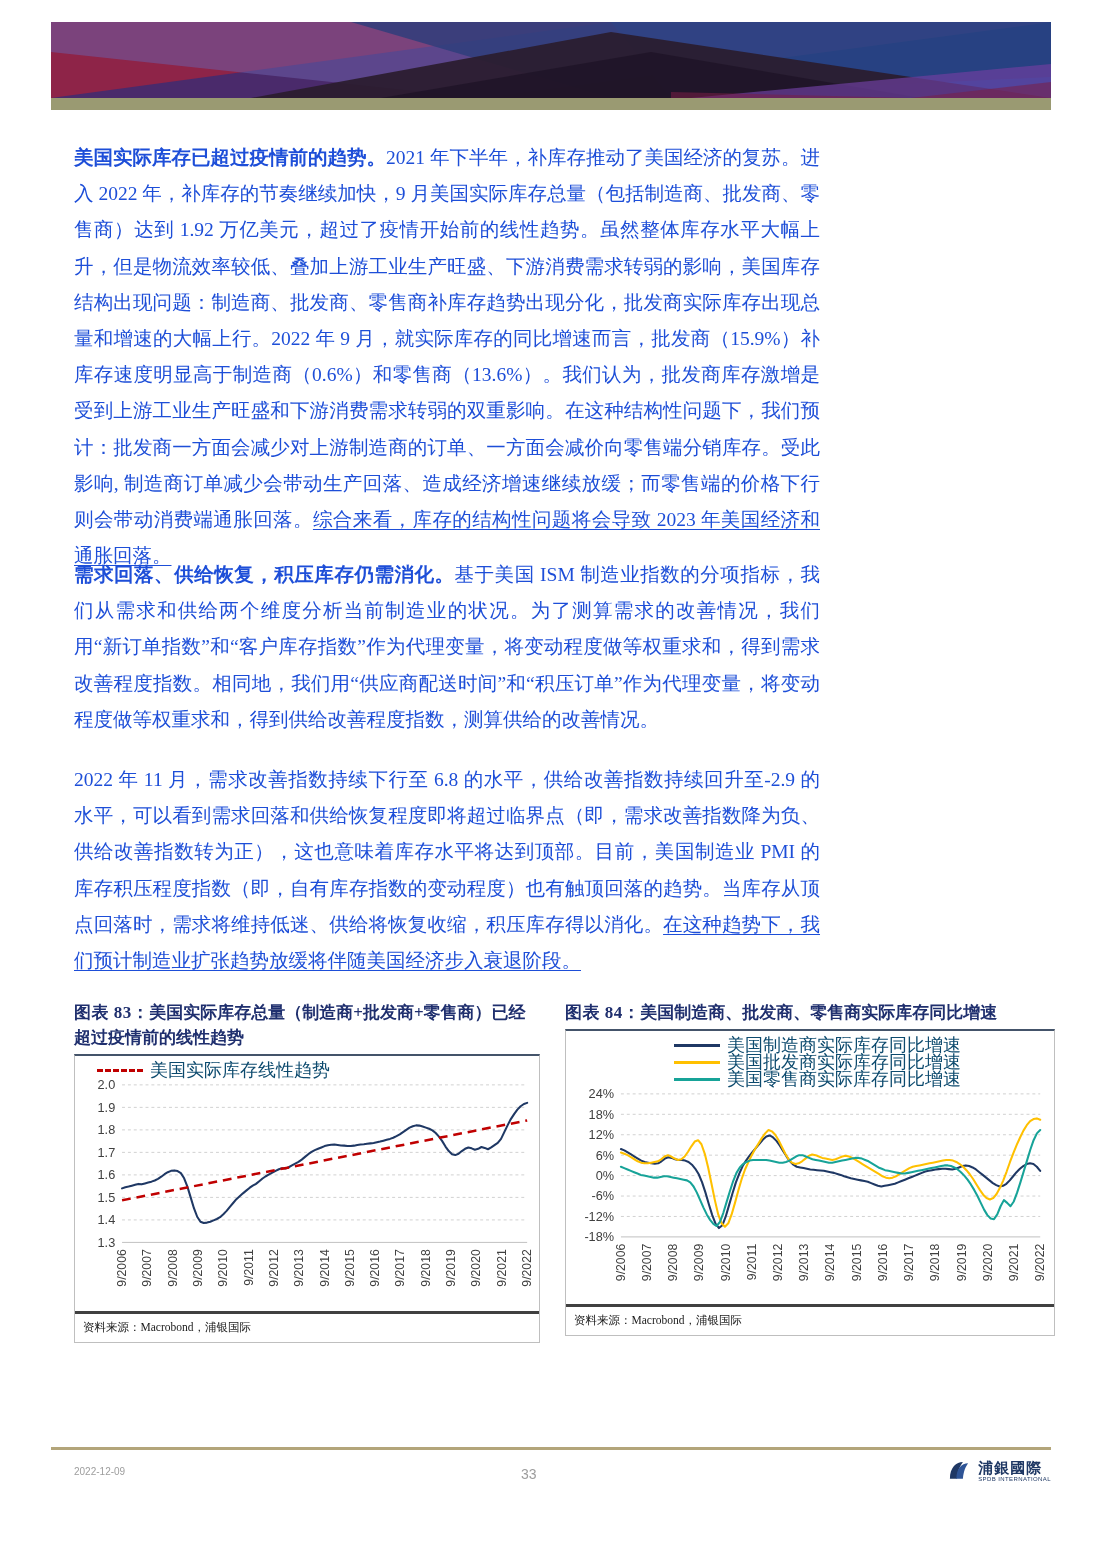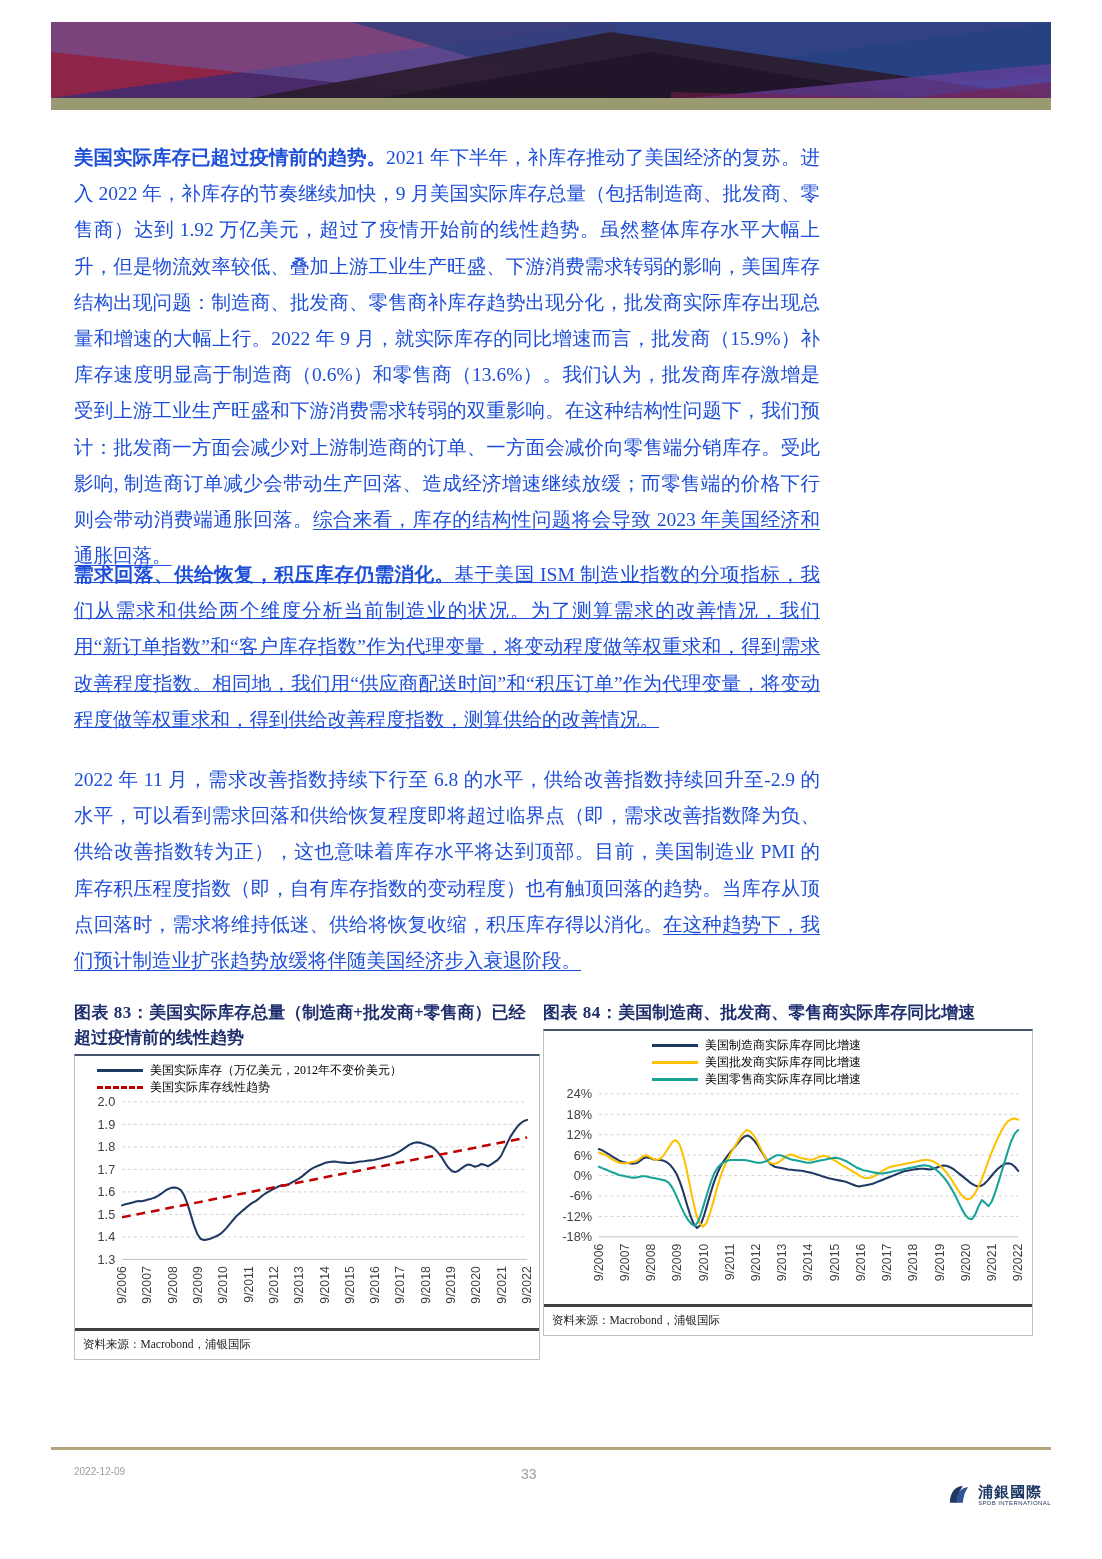--- a/index.html
+++ b/index.html
@@ -17,58 +17,58 @@
   
   .para {
     position:absolute; left:74px; width:746px;
     font-size:19.5px; line-height:36.2px; color:#1d4ed8;
     text-align:justify; text-justify:inter-ideograph;
     font-family:"Liberation Serif", serif;
   }
   .para b { font-weight:bold; }
   .para .ul { text-decoration:underline; text-underline-offset:3px; }
   #para-1 { top:140px; }
-  #para-2 { top:557px;text-decoration:underline; }
+  #para-2 { top:557px; }
   #para-3 { top:762px; }
 
   
   .exhibit { position:absolute; top:1000px; }
   #exhibit-83 { left:74px; width:466px; }
-  #exhibit-84 { left:543px; width:490px; }
+  #exhibit-84 { left:565px; width:490px; }
 
   .ex-title {
     color:#1f2f6e; font-weight:bold; font-size:17px; line-height:25px;
     font-family:"Liberation Serif", serif; margin:0 0 4px 0;
   }
   .ex-title .num { letter-spacing:0.5px;text-align:right; }
   .ex-box { border:1px solid #bfbfbf; border-top:2px solid #44546a; background:#fff; }
   .ex-inner { padding:6px 4px 2px 4px; }
   .ex-source {
     border-top:3px solid #404040; font-size:11.5px; color:#1a1a1a;
     padding:6px 8px 7px 8px; font-family:"Liberation Serif", serif;
   }
 
   
-  .legend { font-size:12px; color:#000000; font-family:"Liberation Serif", serif; }
+  .legend { font-size:18px; color:#0c4a6e; font-family:"Liberation Serif", serif; }
   .legend .row { display:flex; align-items:center; white-space:nowrap; line-height:17px; }
   .legend .sw { display:inline-block; width:46px; height:0; margin-right:7px; flex:0 0 46px; }
   .legend .sw.solid { border-top:3.5px solid var(--c); }
   .legend .sw.dashed { border-top:3.5px dashed var(--c); }
   #legend-83 { padding-left:18px; }
   #legend-84 { padding-left:104px; }
 
   
   .chart-svg { display:block; width:100%; }
 
   
   #footer-rule { position:absolute; left:51px; top:1447px; width:1000px; height:3px; background:#b3a57a; }
   #footer { position:absolute; left:51px; top:1456px; width:1000px; height:46px; }
   #footer-date { position:absolute; left:23px; top:10px; font-size:10px; color:#9d9d9d; font-family:"Liberation Sans", sans-serif; }
   #footer-page { position:absolute; left:470px; top:10px; font-size:14px; color:#9d9d9d; font-family:"Liberation Sans", sans-serif; }
-  #footer-logo { position:absolute; right:0px; top:2px; display:flex; align-items:center;margin-top:24px; }
+  #footer-logo { position:absolute; right:0px; top:2px; display:flex; align-items:center; }
   #footer-logo .mark { width:26px; height:26px; margin-right:6px; }
   #footer-logo .cn { font-size:15px; font-weight:bold; color:#1f3864; letter-spacing:1px; line-height:15px; font-family:"Liberation Serif", serif; }
   #footer-logo .en { font-size:6px; color:#1f3864; letter-spacing:0.4px; font-family:"Liberation Sans", sans-serif; }
 
   
   #watermark {
     position:absolute; left:800px; top:1566px;
     font-size:29px; color:#3d3d3d; white-space:nowrap;
     font-family:"Liberation Sans", sans-serif;
     text-shadow:1px 1px 0 rgba(255,255,255,.85);
@@ -106,24 +106,20 @@
   <span>2022 年 11 月，需求改善指数持续下行至 6.8 的水平，供给改善指数持续回升至-2.9 的水平，可以看到需求回落和供给恢复程度即将超过临界点（即，需求改善指数降为负、供给改善指数转为正），这也意味着库存水平将达到顶部。目前，美国制造业 PMI 的库存积压程度指数（即，自有库存指数的变动程度）也有触顶回落的趋势。当库存从顶点回落时，需求将维持低迷、供给将恢复收缩，积压库存得以消化。</span><span class="ul">在这种趋势下，我们预计制造业扩张趋势放缓将伴随美国经济步入衰退阶段。</span>
 </div>
 
 <div class="exhibit" id="exhibit-83">
   <div class="ex-title">
     <span class="num">图表 83：</span><span>美国实际库存总量（制造商+批发商+零售商）已经超过疫情前的线性趋势</span>
   </div>
   <div class="ex-box">
     <div class="ex-inner">
       <div class="legend" id="legend-83">
-        <div class="row">
-          <span class="sw solid" style="--c:#1f3864"></span>
-          <span>美国实际库存（万亿美元，2012年不变价美元）</span>
-        </div>
         <div class="row">
           <span class="sw dashed" style="--c:#c00000"></span>
           <span>美国实际库存线性趋势</span>
         </div>
       </div>
       <svg class="chart-svg" id="svg-83" viewBox="0 0 466 235">
           <line x1="44" x2="458" y1="167" y2="167" stroke="#bfbfbf" stroke-width="1" stroke-dasharray=""></line>
           <text x="37" y="171.5" text-anchor="end" font-size="13" fill="#404040" font-family="&quot;Liberation Sans&quot;, sans-serif">1.3</text>
           <line x1="44" x2="458" y1="143.99999999999997" y2="143.99999999999997" stroke="#d0d0d0" stroke-width="1" stroke-dasharray="3,3"></line>
           <text x="37" y="148.49999999999997" text-anchor="end" font-size="13" fill="#404040" font-family="&quot;Liberation Sans&quot;, sans-serif">1.4</text>

